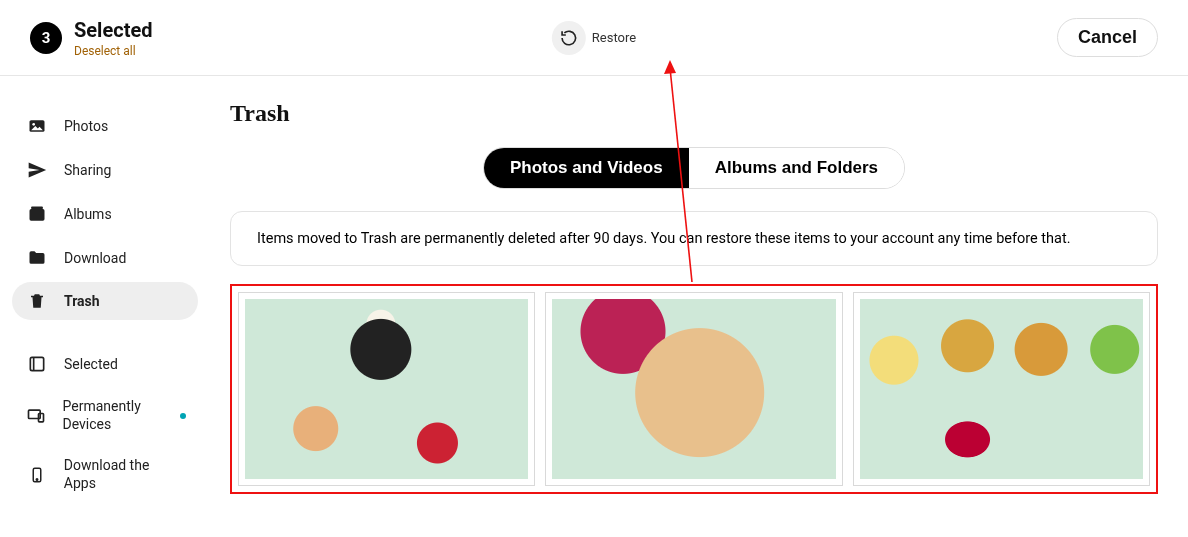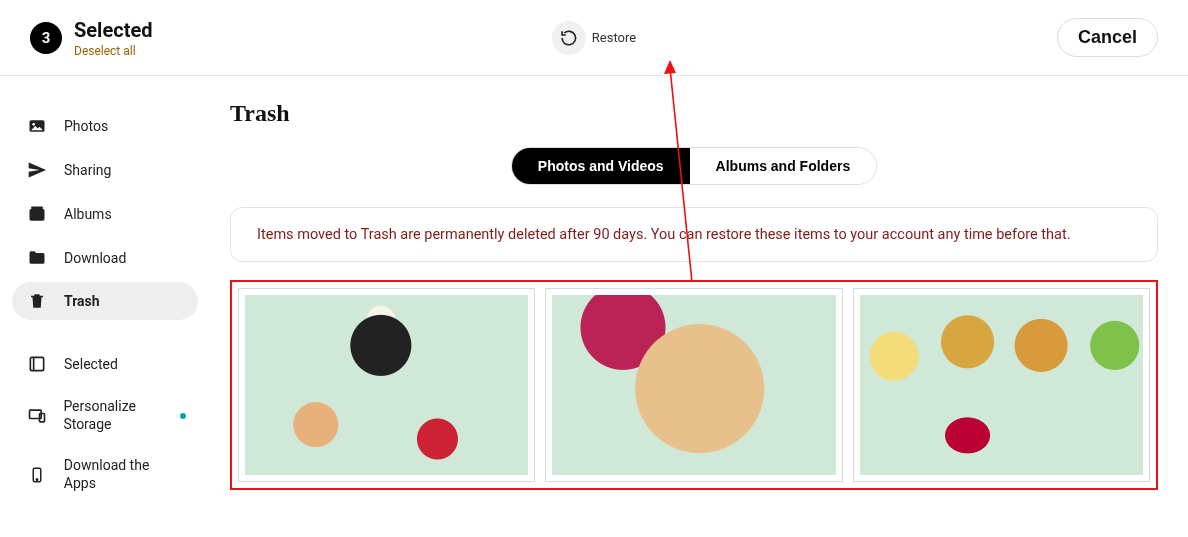--- a/index.html
+++ b/index.html
@@ -109,34 +109,34 @@
   margin-bottom: 22px;
 }
 .tab-group {
   display: flex;
   border: 1px solid #ddd;
   border-radius: 22px;
   overflow: hidden;
 }
 .tab {
   padding: 10px 26px;
-  font-size: 14px;
+  font-size: 17px;
   font-weight: 600;
   background: #fff;
   cursor: pointer;
   border: none;
 }
 .tab.active { background: #000; color: #fff; }
 
 .notice {
   border: 1px solid #e3e3e3;
   border-radius: 12px;
   padding: 18px 26px;
   font-size: 14.5px;
-  color: #7f1d1d;
+  color: #000000;
   margin-bottom: 18px;
 }
 
 .gallery-wrap {
   border: 2px solid #e11;
   padding: 6px;
 }
 .gallery {
   display: flex;
   gap: 10px;
@@ -278,21 +278,21 @@
         </span>
       <span>Selected</span>
     </div>
     <div class="side-item">
       <span class="side-icon">
           <svg width="20" height="20" viewBox="0 0 24 24" fill="none" stroke="currentColor" stroke-width="2">
             <rect x="3" y="5" width="14" height="10" rx="1"></rect>
             <rect x="15" y="9" width="6" height="10" rx="1"></rect>
           </svg>
         </span>
-      <span class="multi">Personalize Storage</span>
+      <span class="multi">Permanently Devices</span>
       <span class="dot"></span>
     </div>
     <div class="side-item">
       <span class="side-icon">
           <svg width="18" height="18" viewBox="0 0 24 24" fill="none" stroke="currentColor" stroke-width="2">
             <rect x="7" y="3" width="10" height="18" rx="2"></rect>
             <circle cx="12" cy="18" r="1" fill="currentColor"></circle>
           </svg>
         </span>
       <span class="multi">Download the Apps</span>

